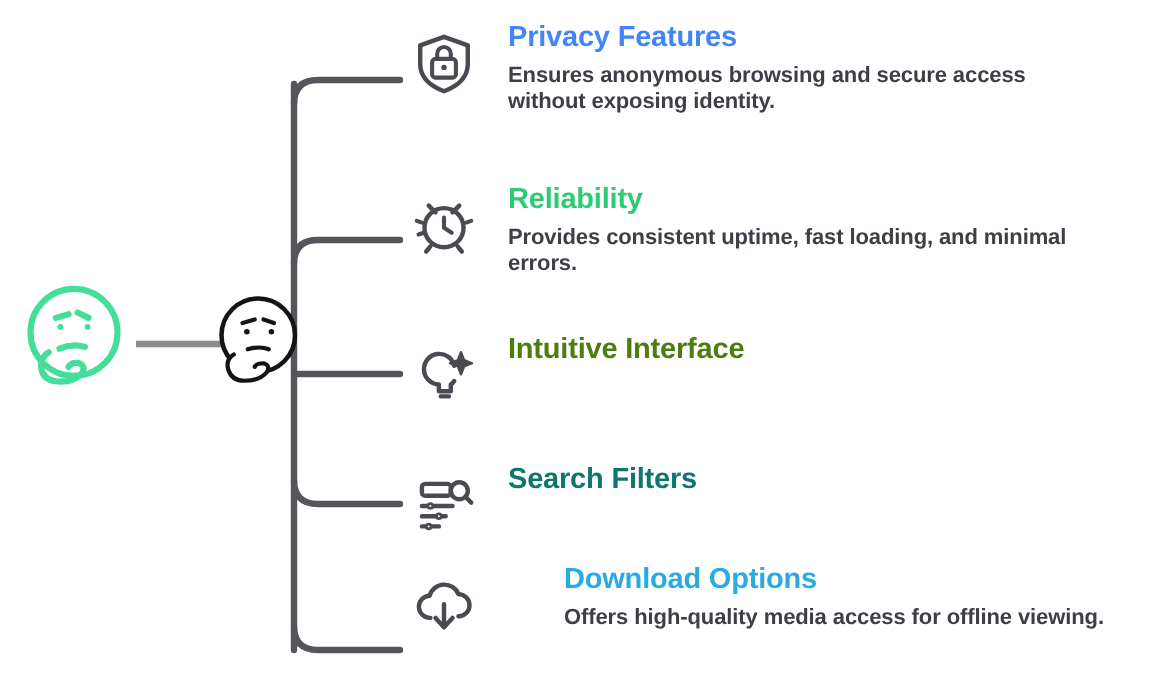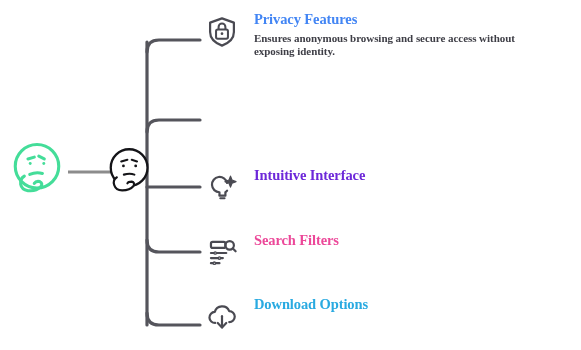--- a/index.html
+++ b/index.html
@@ -4,21 +4,21 @@
 <title>Feature Mind Map</title>
 <style>
   html,body{margin:0;padding:0;}
   body{
     width:581px;height:350px;
     background:#ffffff;
     font-family:"Liberation Sans", sans-serif;
     overflow:hidden;
     position:relative;
   }
-  #canvas{position:absolute;left:0;top:0;width:581px;height:256px;font-family:Liberation Serif, serif;}
+  #canvas{position:absolute;left:0;top:0;width:581px;height:256px;}
 
   
   .bracket{position:absolute;left:0;top:0;width:581px;height:350px;pointer-events:none;}
 
   
   .emoji-green{position:absolute;left:8px;top:139px;width:58px;height:58px;}
   .emoji-dark{position:absolute;left:102px;top:144px;width:56px;height:56px;}
 
   
   .row{position:absolute;left:200px;display:flex;align-items:flex-start;}
@@ -40,21 +40,21 @@
     line-height:12.5px;
     margin:0;
     max-width:300px;
     letter-spacing:-0.05px;
   }
 
   #row-0{top:10px;}
   #row-1{top:91px;}
   #row-2{top:166px;}
   #row-3{top:231px;}
-  #row-4{top:295px;}
+  #row-4{top:281px;gap:28px;}
 </style>
 </head>
 <body>
 
 <div id="canvas">
 
   <svg class="bracket" viewBox="0 0 581 350" width="581" height="350" xmlns="http://www.w3.org/2000/svg">
 
     <path d="M68 172 H132" stroke="#8c8c8c" stroke-width="3.2" fill="none"></path>
 
@@ -107,57 +107,74 @@
         <path d="M16 17 v-3 a4 4 0 0 1 8 0 v3" fill="none" stroke="#4a4a52" stroke-width="2.4"></path>
         <circle cx="20" cy="22" r="1.6" fill="#4a4a52"></circle>
       </svg>
     </div>
     <div class="row-text">
       <p class="row-title" style="color:#4285f4">Privacy Features</p>
       <p class="row-desc">Ensures anonymous browsing and secure access without exposing identity.</p>
     </div>
   </div>
 
+  <div class="row" id="row-1">
+    <div class="row-icon">
+      <svg viewBox="0 0 40 40" width="34" height="34" xmlns="http://www.w3.org/2000/svg">
+        <circle cx="20" cy="21" r="11.5" fill="none" stroke="#4a4a52" stroke-width="2.6"></circle>
+        <path d="M20 15 v6 l4.5 3" fill="none" stroke="#4a4a52" stroke-width="2.4" stroke-linecap="round"></path>
+        <path d="M11 8 l4 4 M29 8 l-4 4" stroke="#4a4a52" stroke-width="2.6" stroke-linecap="round"></path>
+        <path d="M12 32 l-2.5 3 M28 32 l2.5 3" stroke="#4a4a52" stroke-width="2.6" stroke-linecap="round"></path>
+        <path d="M4 17 l3 1 M36 17 l-3 1" stroke="#4a4a52" stroke-width="2.4" stroke-linecap="round"></path>
+        <path d="M5 25 l3 -1" stroke="#4a4a52" stroke-width="2.4" stroke-linecap="round"></path>
+      </svg>
+    </div>
+    <div class="row-text">
+      <p class="row-title" style="color:#2ecb76">Reliability</p>
+      <p class="row-desc">Provides consistent uptime, fast loading, and minimal errors.</p>
+    </div>
+  </div>
 
   <div class="row" id="row-2">
     <div class="row-icon">
       <svg viewBox="0 0 40 40" width="34" height="34" xmlns="http://www.w3.org/2000/svg">
         <path d="M26 14 a9 9 0 1 0 -9 11 v4 h7 v-4 a9 9 0 0 0 2 -2" fill="none" stroke="#4a4a52" stroke-width="2.6" stroke-linejoin="round" stroke-linecap="round"></path>
         <path d="M18 32 h5" stroke="#4a4a52" stroke-width="2.4" stroke-linecap="round"></path>
         <path d="M30 6 l1.8 4.6 L36.5 12.5 l-4.7 1.9 L30 19 l-1.8 -4.6 L23.5 12.5 l4.7 -1.9 Z" fill="#4a4a52" stroke="#4a4a52" stroke-width="1.4" stroke-linejoin="round"></path>
       </svg>
     </div>
     <div class="row-text">
-      <p class="row-title" style="color:#6d28d9">Intuitive Interface</p>
+      <p class="row-title" style="color:#4d7c0f">Intuitive Interface</p>
     </div>
   </div>
 
   <div class="row" id="row-3">
     <div class="row-icon">
       <svg viewBox="0 0 40 40" width="34" height="34" xmlns="http://www.w3.org/2000/svg">
         <rect x="7" y="7" width="17" height="7" rx="2" fill="none" stroke="#4a4a52" stroke-width="2.6"></rect>
         <circle cx="29" cy="11" r="5" fill="none" stroke="#4a4a52" stroke-width="2.6"></circle>
         <path d="M32.8 14.8 L36 18" stroke="#4a4a52" stroke-width="2.6" stroke-linecap="round"></path>
         <path d="M7 20 h18 M7 26 h14 M7 32 h10" stroke="#4a4a52" stroke-width="2.6" stroke-linecap="round"></path>
         <circle cx="12" cy="20" r="1.4" fill="#ffffff" stroke="#4a4a52" stroke-width="1.6"></circle>
         <circle cx="17" cy="26" r="1.4" fill="#ffffff" stroke="#4a4a52" stroke-width="1.6"></circle>
         <circle cx="11" cy="32" r="1.4" fill="#ffffff" stroke="#4a4a52" stroke-width="1.6"></circle>
       </svg>
     </div>
     <div class="row-text">
-      <p class="row-title" style="color:#ec4899">Search Filters</p>
+      <p class="row-title" style="color:#0f766e">Search Filters</p>
     </div>
   </div>
 
   <div class="row" id="row-4">
     <div class="row-icon">
       <svg viewBox="0 0 40 40" width="34" height="34" xmlns="http://www.w3.org/2000/svg">
         <path d="M12 27 a6.5 6.5 0 0 1 -0.5 -13 a9 9 0 0 1 17 -1 a6 6 0 0 1 0 13" fill="none" stroke="#4a4a52" stroke-width="2.6" stroke-linecap="round" stroke-linejoin="round"></path>
         <path d="M20 19 v13" stroke="#4a4a52" stroke-width="2.6" stroke-linecap="round"></path>
         <path d="M15 27 l5 5.5 l5 -5.5" fill="none" stroke="#4a4a52" stroke-width="2.6" stroke-linecap="round" stroke-linejoin="round"></path>
       </svg>
     </div>
     <div class="row-text">
       <p class="row-title" style="color:#29aae1">Download Options</p>
+      <p class="row-desc">Offers high-quality media access for offline viewing.</p>
     </div>
   </div>
 
 </div>
 
 </body></html>

